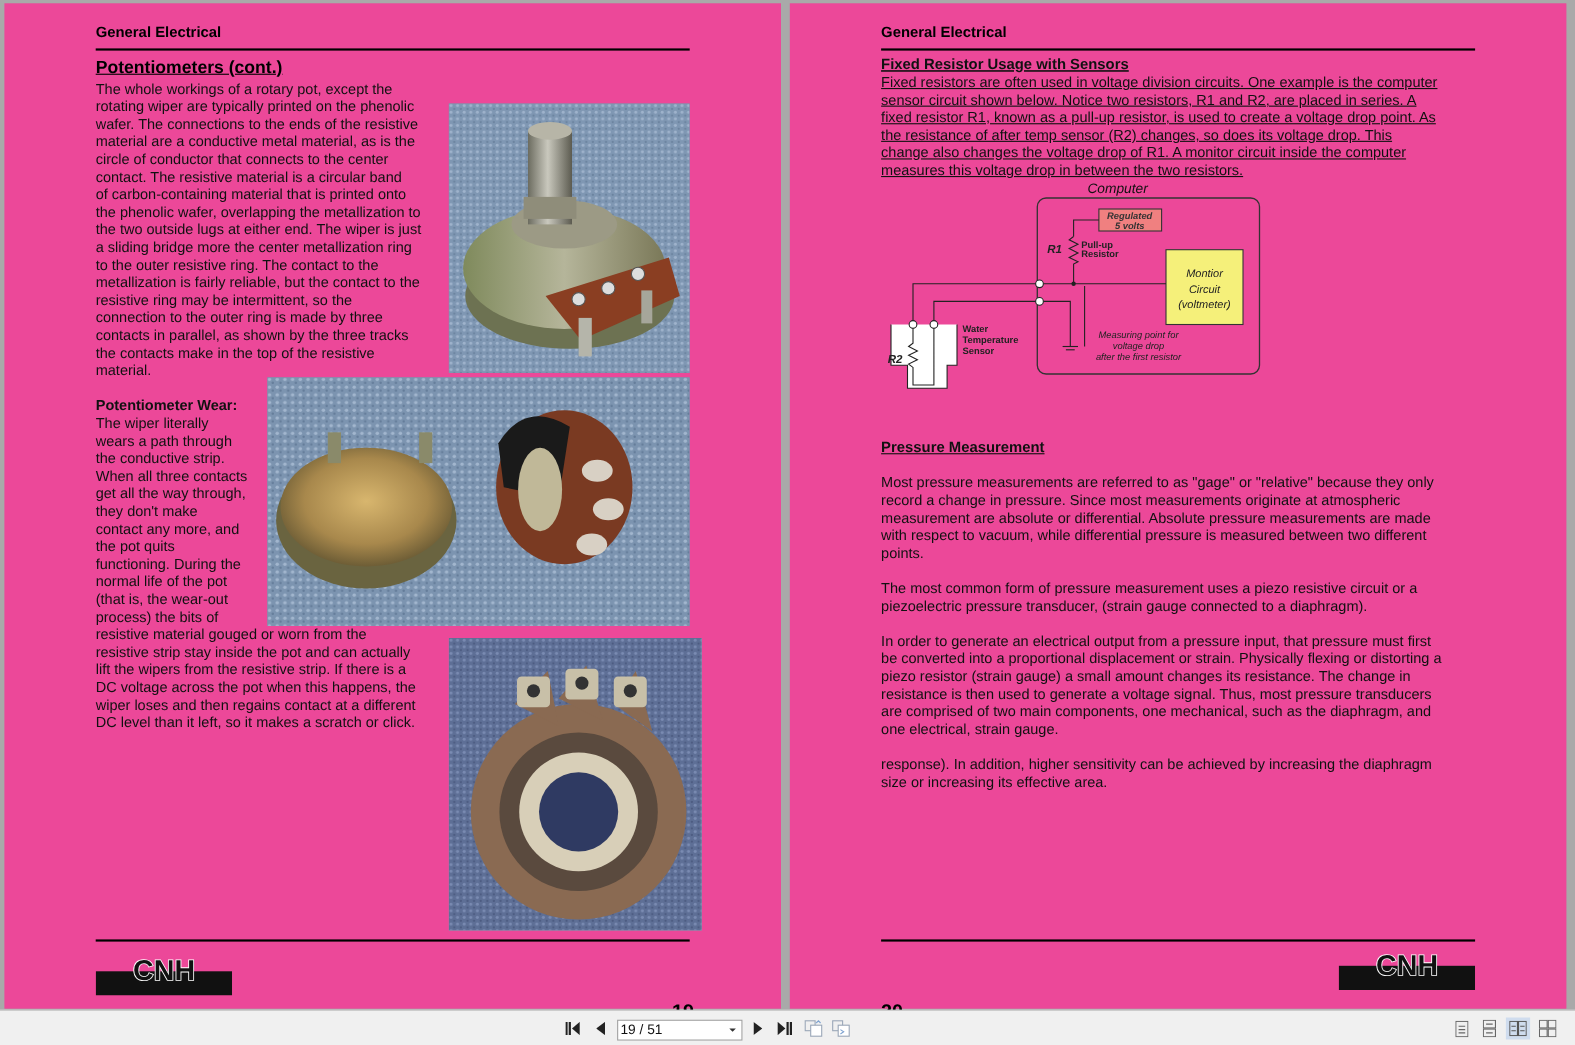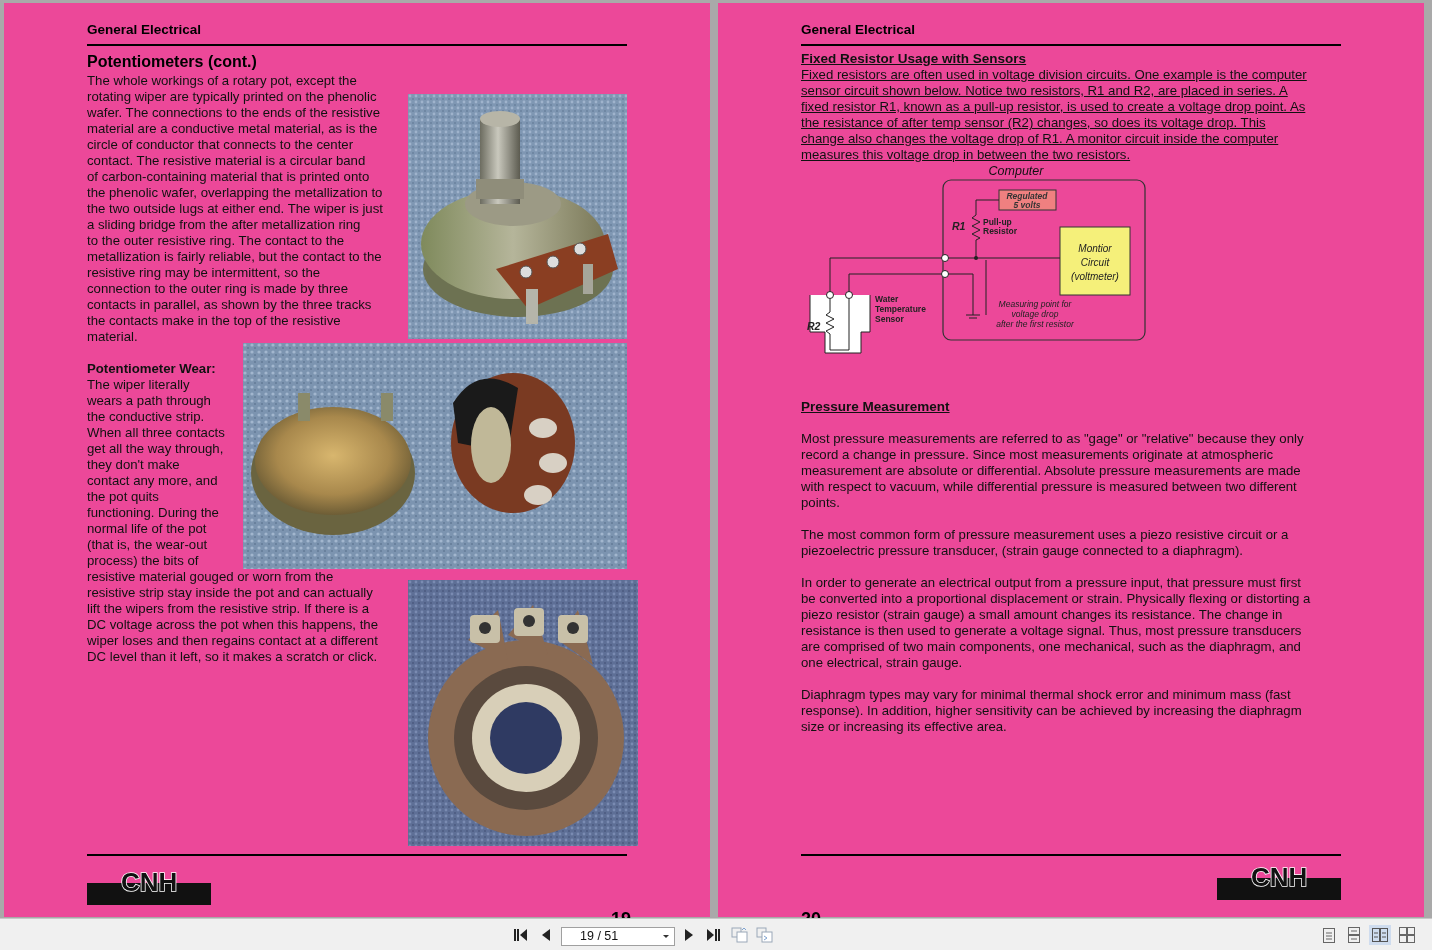--- a/index.html
+++ b/index.html
@@ -3,33 +3,33 @@
 <meta charset="utf-8">
 <style>
   * { box-sizing: border-box; margin: 0; padding: 0; }
   html, body { width: 1432px; height: 950px; overflow: hidden; background: #ababab; font-family: "Liberation Sans", sans-serif; }
   .viewer { position: absolute; left: 0; top: 0; width: 1432px; height: 918px; background: #a9a9a9; }
   .page { position: absolute; top: 3px; background: #ec4899; height: 914px; }
   .page.left { left: 4px; width: 706px; }
   .page.right { left: 718px; width: 706px; }
   .run-head { position: absolute; top: 19px; font-size: 13.5px; font-weight: bold; color: #000; }
   .rule { position: absolute; height: 2px; background: #000; }
-  .ptitle { position: absolute; font-size: 16px; font-weight: bold; color: #000; }
+  .ptitle { position: absolute; font-size: 16px; font-weight: bold; color: #000; text-decoration: underline; }
   .body { position: absolute; font-size: 13.2px; line-height: 16px; color: #111; }
   .body p { margin: 0; }
   .body .gap { height: 16px; }
   .subhead { font-weight: bold; }
   .uhead { font-weight: bold; text-decoration: underline; font-size: 13.5px; }
   .pageno { position: absolute; font-size: 18px; font-weight: bold; margin-top: 40px; }
   .logo { position: absolute; width: 124px; height: 36px; }
   .photo { position: absolute; background: #7d93ad; overflow: hidden; }
   
   .toolbar { position: absolute; left: 0; top: 918px; width: 1432px; height: 32px; background: #f0f0f0; border-top: 1px solid #c8c8c8; }
   .tb-btn { position: absolute; top: 7px; width: 18px; height: 18px; display: flex; align-items: center; justify-content: center; color: #222; font-size: 13px; cursor: pointer; }
-  .page-select { position: absolute; left: 561px; top: 8px; width: 114px; height: 19px; border: 1px solid #a0a0a0; background: #fff; font-size: 12.5px; padding-left: 18px; line-height: 17px; color: #111; }
+  .page-select { position: absolute; left: 561px; top: 8px; width: 114px; height: 19px; border: 1px solid #a0a0a0; background: #fff; font-size: 12.5px; padding-left: 2px; line-height: 17px; color: #111; }
   .page-select .caret { position: absolute; right: 5px; top: 7px; width: 0; height: 0; border-left: 3px solid transparent; border-right: 3px solid transparent; border-top: 3px solid #333; }
   .view-btn { position: absolute; top: 6px; width: 22px; height: 20px; display: flex; align-items: center; justify-content: center; }
   .view-btn.active { background: #cfdcee; }
 </style>
 </head>
 <body>
 
 <div class="viewer">
 
   <div class="page left">
@@ -40,21 +40,21 @@
     <div class="body" style="left:83px; top:70px; width:320px;">
       <p>The whole workings of a rotary pot, except the</p>
       <p>rotating wiper are typically printed on the phenolic</p>
       <p>wafer. The connections to the ends of the resistive</p>
       <p>material are a conductive metal material, as is the</p>
       <p>circle of conductor that connects to the center</p>
       <p>contact.  The resistive material is a circular band</p>
       <p>of carbon-containing material that is printed onto</p>
       <p>the phenolic wafer, overlapping the metallization to</p>
       <p>the two outside lugs at either end. The wiper is just</p>
-      <p>a sliding bridge from the after metallization ring</p>
+      <p>a sliding bridge more the center metallization ring</p>
       <p>to the outer resistive ring. The contact to the</p>
       <p>metallization is fairly reliable, but the contact to the</p>
       <p>resistive ring may be intermittent, so the</p>
       <p>connection to the outer ring is made by three</p>
       <p>contacts in parallel, as shown by the three tracks</p>
       <p>the contacts make in the top of the resistive</p>
       <p>material.</p>
       <div class="gap"></div>
       <p class="subhead">Potentiometer Wear:</p>
       <p>The wiper literally</p>
@@ -240,21 +240,20 @@
       <p>The most common form of pressure measurement uses a piezo resistive circuit or a</p>
       <p>piezoelectric pressure transducer, (strain gauge connected to a diaphragm).</p>
       <div class="gap"></div>
       <p>In order to generate an electrical output from a pressure input, that pressure must first</p>
       <p>be converted into a proportional displacement or strain.  Physically flexing or distorting a</p>
       <p>piezo resistor (strain gauge) a small amount changes its resistance.  The change in</p>
       <p>resistance is then used to generate a voltage signal. Thus, most pressure transducers</p>
       <p>are comprised of two main components, one mechanical, such as the diaphragm, and</p>
       <p>one electrical, strain gauge.</p>
       <div class="gap"></div>
-      <p>Diaphragm types may vary for minimal thermal shock error and minimum mass (fast</p>
       <p>response). In addition, higher sensitivity can be achieved by increasing the diaphragm</p>
       <p>size or increasing its effective area.</p>
     </div>
 
     <div class="rule" style="left:83px; top:851px; width:540px;"></div>
     <div class="pageno" style="left:83px; top:866px;">20</div>
     <div class="logo" style="left:499px; top:861px;">
       <svg width="124" height="36" viewBox="0 0 124 36">
         <rect x="0" y="14" width="124" height="22" fill="#111"></rect>
         <text x="34" y="22" font-family="Liberation Sans, sans-serif" font-weight="bold" font-size="26" fill="#111" stroke="#fff" stroke-width="1.5" paint-order="stroke">CNH</text>

